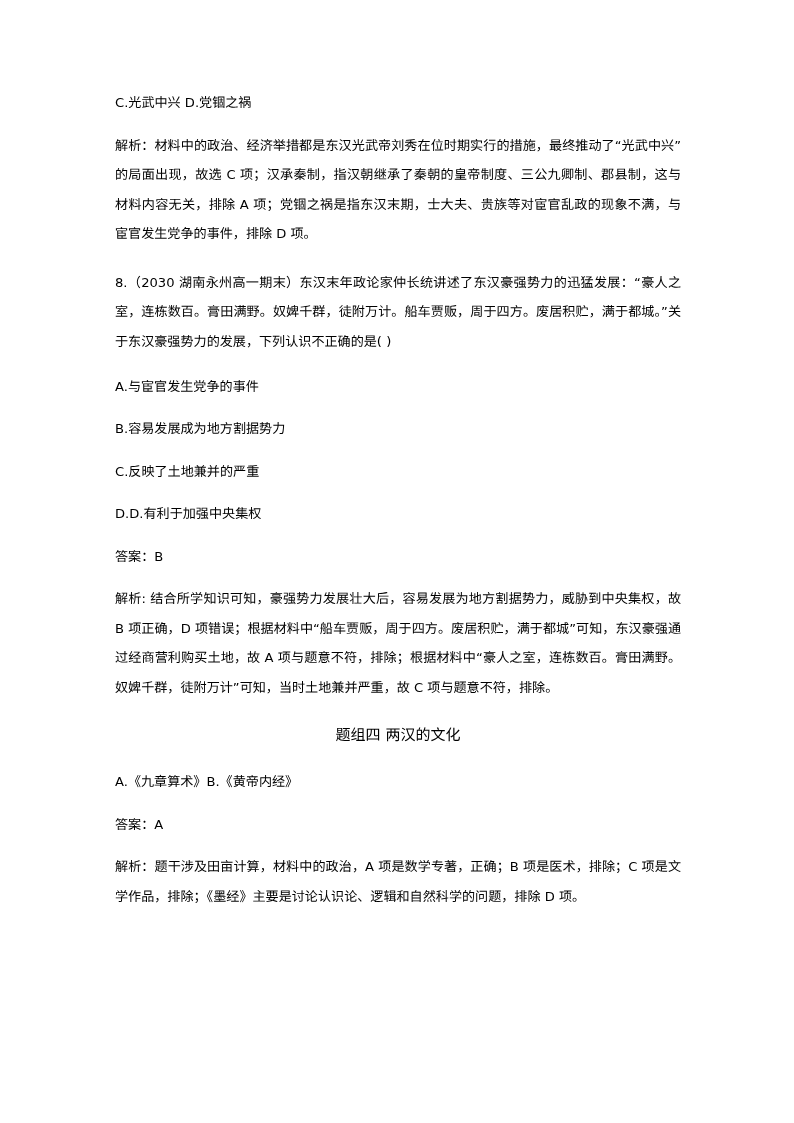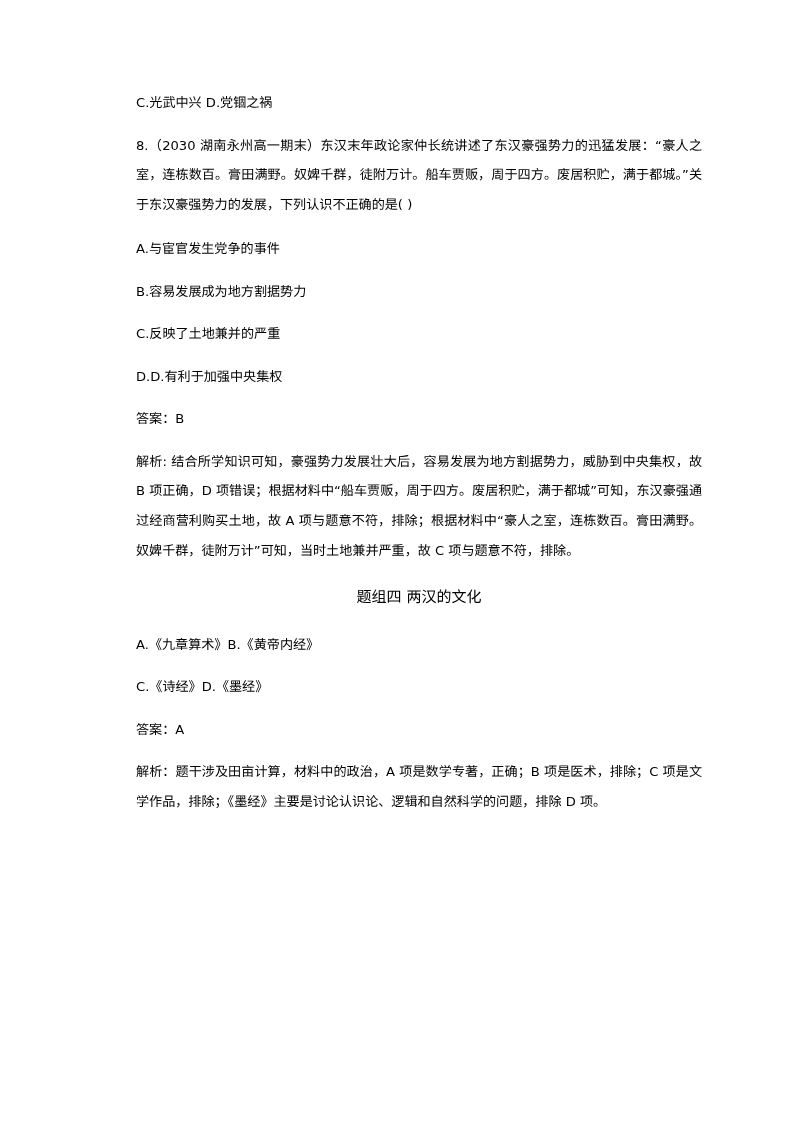--- a/index.html
+++ b/index.html
@@ -16,21 +16,20 @@
     -webkit-font-smoothing: none;
   }
   .page {
     position: relative;
     width: 730px;
     height: 1123px;
     box-sizing: border-box;
     padding: 88px 114px 0 115px;
     background: #ffffff;
     overflow: hidden;
-    margin-left: 21px;
   }
   .content {
     width: 566px;
   }
   
   .line {
     font-size: 13.1px;
     line-height: 29.5px;
     margin: 0 0 13px 0;
     white-space: nowrap;
@@ -57,40 +56,40 @@
 </style>
 </head>
 <body>
 
 <div class="page">
   <div class="content">
 
     <p class="line">C.光武中兴 D.党锢之祸</p>
 
 
+    <p class="block gap-after-explain">解析：材料中的政治、经济举措都是东汉光武帝刘秀在位时期实行的措施，最终推动了“光武中兴”的局面出现，故选 C 项；汉承秦制，指汉朝继承了秦朝的皇帝制度、三公九卿制、郡县制，这与材料内容无关，排除 A 项；党锢之祸是指东汉末期，士大夫、贵族等对宦官乱政的现象不满，与宦官发生党争的事件，排除 D 项。</p>
 
     <p class="block">8.（2030 湖南永州高一期末）东汉末年政论家仲长统讲述了东汉豪强势力的迅猛发展：“豪人之室，连栋数百。膏田满野。奴婢千群，徒附万计。船车贾贩，周于四方。废居积贮，满于都城。”关于东汉豪强势力的发展，下列认识不正确的是(        )</p>
 
     <p class="line">A.与宦官发生党争的事件</p>
 
     <p class="line">B.容易发展成为地方割据势力</p>
 
     <p class="line">C.反映了土地兼并的严重</p>
 
     <p class="line">D.D.有利于加强中央集权</p>
 
     <p class="line">答案：B</p>
 
     <p class="block">解析: 结合所学知识可知，豪强势力发展壮大后，容易发展为地方割据势力，威胁到中央集权，故 B 项正确，D 项错误；根据材料中“船车贾贩，周于四方。废居积贮，满于都城”可知，东汉豪强通过经商营利购买土地，故 A 项与题意不符，排除；根据材料中“豪人之室，连栋数百。膏田满野。奴婢千群，徒附万计”可知，当时土地兼并严重，故 C 项与题意不符，排除。</p>
 
     <p class="section-heading">题组四 两汉的文化</p>
 
 
     <p class="line">A.《九章算术》B.《黄帝内经》</p>
 
-    <p class="line">C.《诗经》D.《墨经》</p>
 
     <p class="line">答案：A</p>
 
     <p class="block">解析：题干涉及田亩计算，材料中的政治，A 项是数学专著，正确；B 项是医术，排除；C 项是文学作品，排除；《墨经》主要是讨论认识论、逻辑和自然科学的问题，排除 D 项。</p>
 
   </div>
 </div>
 
 </body></html>

